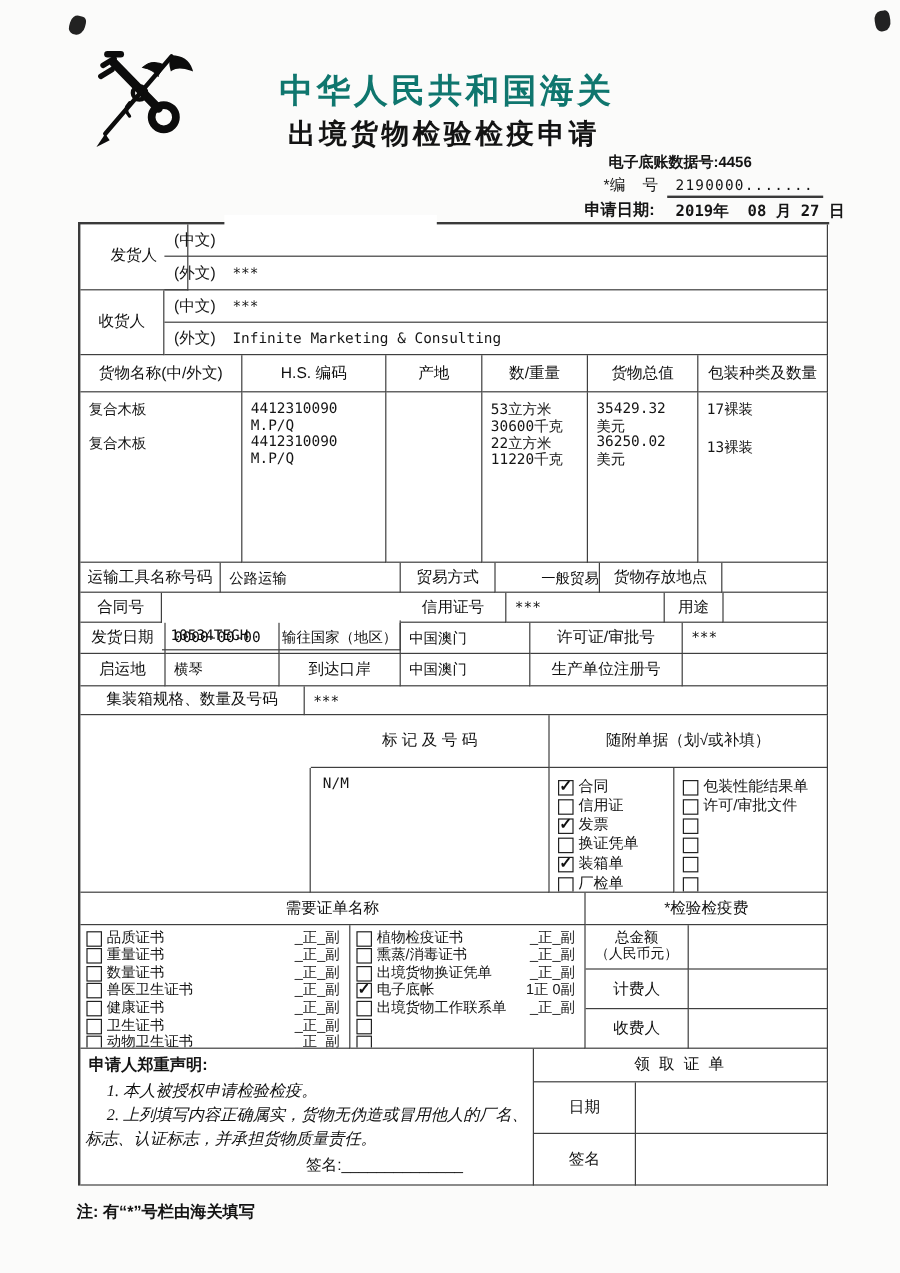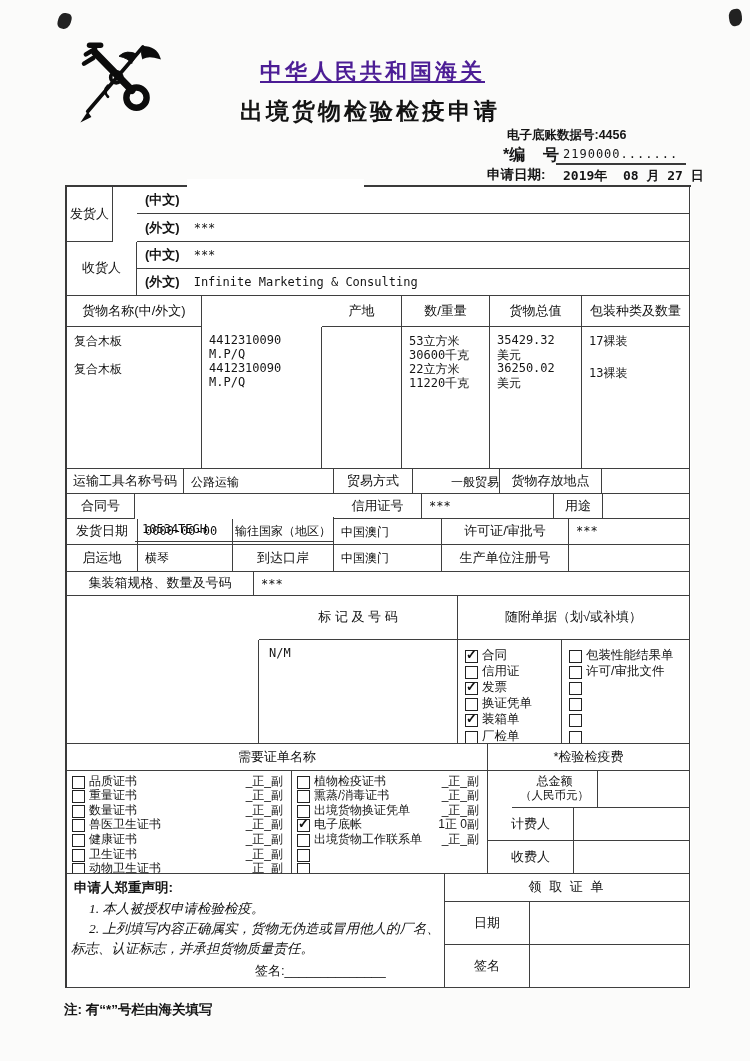--- a/index.html
+++ b/index.html
@@ -1,35 +1,35 @@
 <!DOCTYPE html>
 <html><head>
 <meta charset="utf-8">
 <style>
   html,body{margin:0;padding:0;}
   body{width:750px;height:1061px;background:#fbfbfa;font-family:"Liberation Sans",sans-serif;color:#151515;position:relative;overflow:hidden;}
   .page{position:absolute;left:0;top:0;width:750px;height:1061px;}
   
-  .title1{position:absolute;left:185px;top:57px;width:375px;text-align:center;font-size:22px;font-weight:bold;letter-spacing:3px;color:#4c1d95;text-decoration:underline;}
+  .title1{position:absolute;left:185px;top:57px;width:375px;text-align:center;font-size:28px;font-weight:bold;letter-spacing:3px;color:#0f766e;}
   .title2{position:absolute;left:170px;top:96px;width:400px;text-align:center;font-size:23px;font-weight:bold;letter-spacing:3px;color:#131313;}
   .ledger{position:absolute;left:507px;top:127px;font-size:12.5px;font-weight:bold;white-space:pre;}
-  .serialrow{position:absolute;left:503px;top:145px;font-size:16px;font-weight:bold;white-space:pre;}
+  .serialrow{position:absolute;left:503px;top:145px;font-size:13px;font-weight:normal;white-space:pre;}
   .serialval{position:absolute;left:563px;top:147px;font-family:"DejaVu Sans Mono",monospace;font-size:12px;font-weight:normal;letter-spacing:1px;}
   .serialline{position:absolute;left:556px;top:163px;width:130px;height:2px;background:#3a3a3a;}
   .daterow{position:absolute;left:487px;top:166px;font-size:13.5px;font-weight:bold;white-space:pre;}
   .dateval{position:absolute;left:563px;top:167px;font-size:13px;font-weight:bold;white-space:pre;font-family:"DejaVu Sans Mono",monospace;}
   .speck{position:absolute;background:#222;border-radius:45% 30% 50% 35%;}
   
   .form{position:absolute;left:65px;top:185px;width:624px;height:801px;border-left:2px solid #3a3a3a;border-top:2px solid #3a3a3a;background:#fff;}
   .c{position:absolute;box-sizing:border-box;border-right:1px solid #3f3f3f;border-bottom:1px solid #3f3f3f;overflow:hidden;}
   .lab{display:flex;align-items:center;justify-content:center;text-align:center;font-size:13px;color:#111;line-height:1.15;}
   .f12{font-size:12px;}
   .val{font-family:"DejaVu Sans Mono",monospace;font-size:12px;padding:5px 0 0 7px;color:#0d0d0d;}
   .inrow{display:flex;align-items:center;font-size:13px;}
-  .inrow .plab{padding-left:8px;white-space:pre;font-weight:bold;}
+  .inrow .plab{padding-left:8px;white-space:pre;}
   .inrow .pval{font-family:"DejaVu Sans Mono",monospace;font-size:12px;padding-left:14px;}
   .gl{position:absolute;left:7px;font-family:"DejaVu Sans Mono",monospace;font-size:12px;white-space:nowrap;}
   
   .cb{display:inline-block;width:11px;height:11px;border:1px solid #222;margin-right:4px;position:relative;top:1px;flex:none;}
   .tick{position:absolute;left:0;top:-4px;font-size:13px;font-weight:bold;color:#111;}
   .doclist{padding:7px 0 0 7px;}
   .doclist .dli{height:16.2px;display:flex;align-items:center;font-size:12.5px;}
   .certlist{padding:3px 8px 0 5px;}
   .certlist .cli{height:14.55px;display:flex;align-items:center;font-size:12px;}
   .cli .clab{flex:1;white-space:nowrap;}
@@ -69,40 +69,41 @@
   <div class="title2">出境货物检验检疫申请</div>
   <div class="ledger">电子底账数据号:4456</div>
   <div class="serialrow">*编    号</div>
   <div class="serialval">2190000.......</div>
   <div class="serialline"></div>
   <div class="daterow">申请日期:</div>
   <div class="dateval">2019年  08 月 27 日</div>
 
   <div class="form">
 
-    <div class="c lab" style="left:0;top:0;width:46px;height:55px;">发货人</div>
+    <div class="c lab" style="left:0;top:0;width:90px;height:55px;font-family:Liberation Mono, monospace;">发货人</div>
     <div class="c inrow" style="left:70px;top:0;width:553px;height:27px;">
       <span class="plab">(中文)</span>
       <span class="pval"></span>
     </div>
     <div class="c inrow" style="left:70px;top:27px;width:553px;height:28px;">
       <span class="plab">(外文)</span>
       <span class="pval">***</span>
     </div>
     <div class="c lab" style="left:0;top:55px;width:70px;height:54px;">收货人</div>
     <div class="c inrow" style="left:70px;top:55px;width:553px;height:27px;">
       <span class="plab">(中文)</span>
       <span class="pval">***</span>
     </div>
     <div class="c inrow" style="left:70px;top:82px;width:553px;height:27px;">
       <span class="plab">(外文)</span>
       <span class="pval">Infinite Marketing &amp; Consulting</span>
     </div>
 
     <div class="c lab" style="left:0;top:109px;width:135px;height:31px;">货物名称(中/外文)</div>
+    <div class="c lab" style="left:135px;top:109px;width:120px;height:31px;">H.S. 编码</div>
     <div class="c lab" style="left:255px;top:109px;width:80px;height:31px;">产地</div>
     <div class="c lab" style="left:335px;top:109px;width:88px;height:31px;">数/重量</div>
     <div class="c lab" style="left:423px;top:109px;width:92px;height:31px;">货物总值</div>
     <div class="c lab" style="left:515px;top:109px;width:108px;height:31px;">包装种类及数量</div>
 
     <div class="c" style="left:0;top:140px;width:135px;height:142px;">
       <span class="gl" style="top:6px;">复合木板</span>
       <span class="gl" style="top:34px;">复合木板</span>
     </div>
     <div class="c" style="left:135px;top:140px;width:120px;height:142px;">
@@ -348,21 +349,21 @@
         </div>
       <div class="cli">
           <span class="cb">
             <span class="tick"></span>
           </span>
           <span class="clab"></span>
           <span class="copies"></span>
         </div>
     </div>
 
-    <div class="c lab f12" style="left:421px;top:584px;width:86px;height:37px;flex-direction:column;margin-left:24px;">
+    <div class="c lab f12" style="left:421px;top:584px;width:86px;height:37px;flex-direction:column;">
       <span>总金额</span>
       <span style="font-size:11.5px;">（人民币元）</span>
     </div>
     <div class="c val" style="left:507px;top:584px;width:116px;height:37px;"></div>
     <div class="c lab" style="left:421px;top:621px;width:86px;height:33px;">计费人</div>
     <div class="c val" style="left:507px;top:621px;width:116px;height:33px;"></div>
     <div class="c lab" style="left:421px;top:654px;width:86px;height:33px;text-align:center;">收费人</div>
     <div class="c val" style="left:507px;top:654px;width:116px;height:33px;"></div>
 
     <div class="c" style="left:0;top:687px;width:378px;height:114px;">

